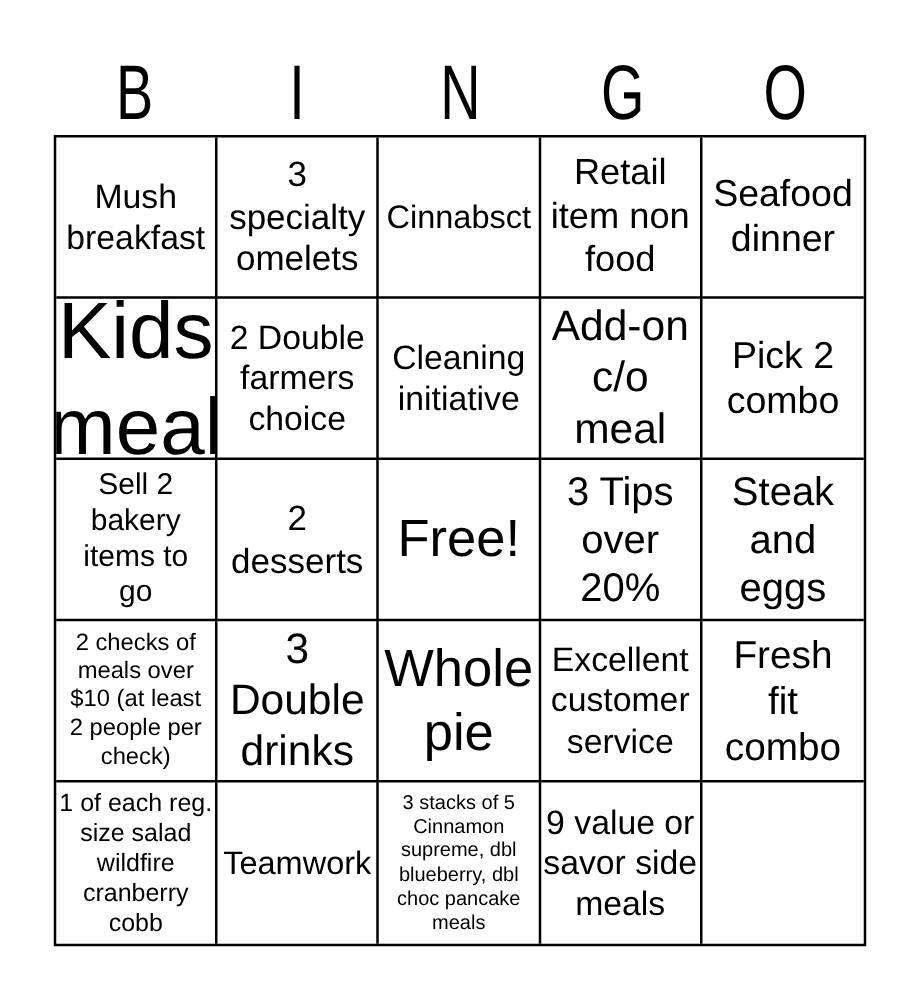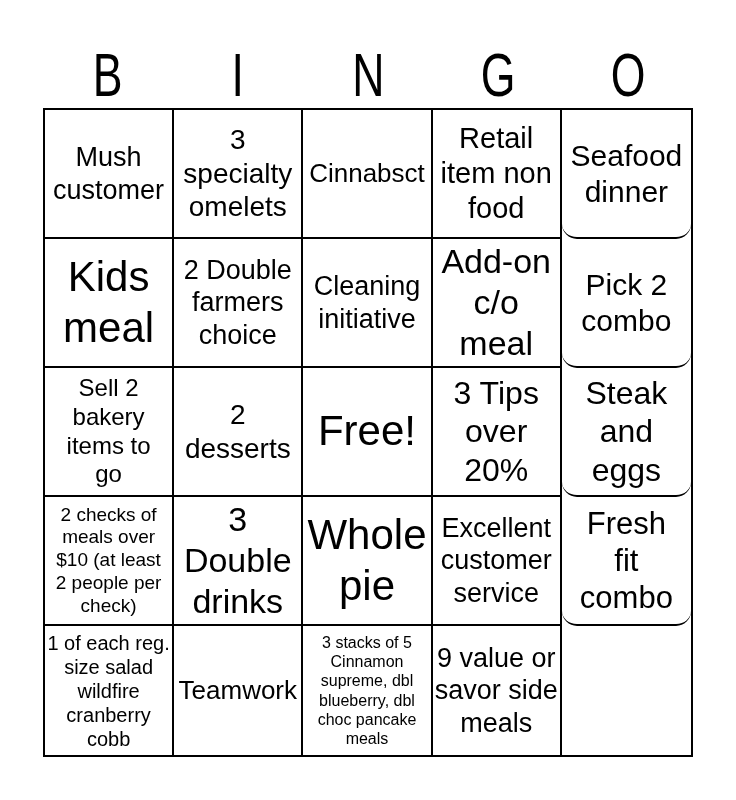--- a/index.html
+++ b/index.html
@@ -39,46 +39,46 @@
     box-sizing: border-box;
     border-right: 2px solid #000000;
     border-bottom: 2px solid #000000;
     display: flex; align-items: center; justify-content: center;
     text-align: center;
     line-height: 1.2;
     padding: 2px 1px;
     white-space: pre-line;
     overflow: hidden;
   }
-  .cell:nth-child(5n) { border-right: none; border-radius: 15px; }
+  .cell:nth-child(5n) { border-right: none; }
   .cell:nth-child(n+21) { border-bottom: none; }
 
   
   .fs16{font-size:16px}.fs19{font-size:19px}.fs20{font-size:20px}
   .fs24{font-size:24px}.fs26{font-size:26px}.fs27{font-size:27px}
   .fs28{font-size:28px}.fs29{font-size:29px}.fs30{font-size:30px}
   .fs31{font-size:31px}.fs32{font-size:32px}.fs34{font-size:34px}
-  .fs39{font-size:30px}.fs42{font-size:42px}.fs48{font-size:42px}
+  .fs39{font-size:30px}.fs42{font-size:42px}.fs48{font-size:64px}
 </style>
 </head>
 <body>
 
 <div class="page">
 
   <div class="title-row">
     <span class="letter">B</span>
     <span class="letter">I</span>
     <span class="letter">N</span>
     <span class="letter">G</span>
     <span class="letter">O</span>
   </div>
 
   <div class="grid">
     <div class="cell fs27">Mush
-customer</div>
+breakfast</div>
     <div class="cell fs28">3
 specialty
 omelets</div>
     <div class="cell fs26">Cinnabsct</div>
     <div class="cell fs29">Retail
 item non
 food</div>
     <div class="cell fs30">Seafood
 dinner</div>
 

